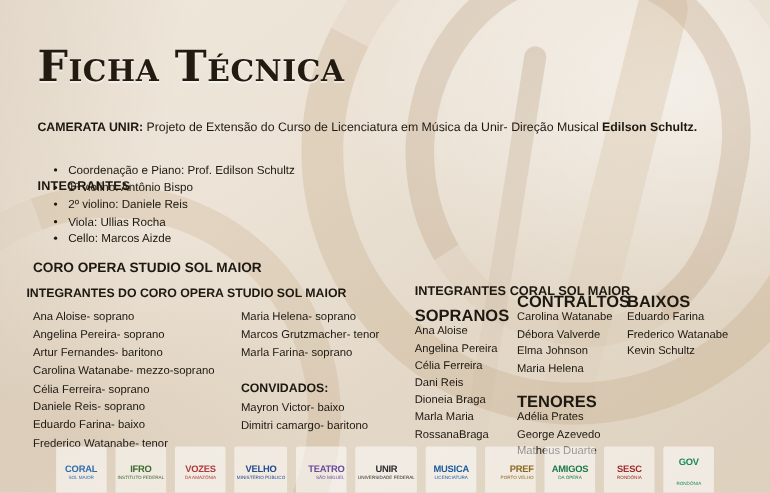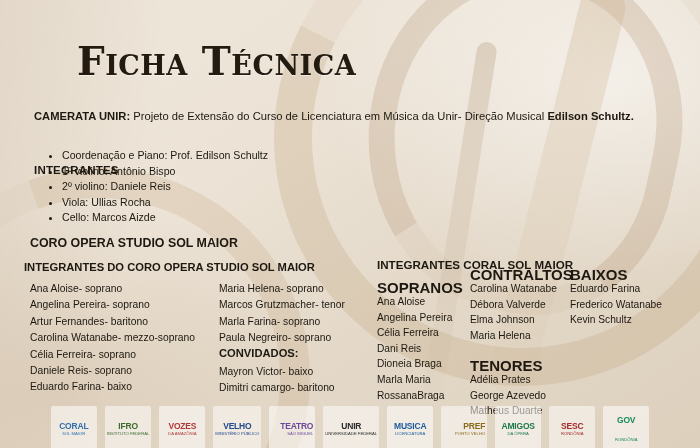--- a/index.html
+++ b/index.html
@@ -93,21 +93,20 @@
     position: absolute;
     left: 34px;
     top: 38px;
     font-family: "DejaVu Serif", serif;
     font-size: 39px;
     font-weight: bold;
     letter-spacing: 0.5px;
     color: #231a10;
     font-variant: small-caps;
     text-shadow: 0 1px 0 rgba(255,255,255,0.5);
-    margin-left: 43px;
   }
   .line-camerata {
     position: absolute;
     left: 34px;
     top: 110px;
     font-size: 11.2px;
     color: #1d1810;
     width: 630px;
   }
   .b { font-weight: bold; }
@@ -289,27 +288,27 @@
     <div class="coro-sub">INTEGRANTES DO CORO OPERA STUDIO SOL MAIOR</div>
 
     <div class="col colA">
       <div class="nm">Ana Aloise- soprano</div>
       <div class="nm">Angelina Pereira- soprano</div>
       <div class="nm">Artur Fernandes- baritono</div>
       <div class="nm">Carolina Watanabe- mezzo-soprano</div>
       <div class="nm">Célia Ferreira- soprano</div>
       <div class="nm">Daniele Reis- soprano</div>
       <div class="nm">Eduardo Farina- baixo</div>
+      <div class="nm">Frederico Watanabe- tenor</div>
     </div>
 
     <div class="col colB">
       <div class="nm">Maria Helena- soprano</div>
       <div class="nm">Marcos Grutzmacher- tenor</div>
       <div class="nm">Marla Farina- soprano</div>
-      <div class="nm">Paula Negreiro- soprano</div>
     </div>
 
     <div class="convidados-head">CONVIDADOS:</div>
     <div class="convidados">
       <div>Mayron Victor- baixo</div>
       <div>Dimitri camargo- baritono</div>
     </div>
 
     <div class="int-coral-head">INTEGRANTES CORAL SOL MAIOR</div>
 

